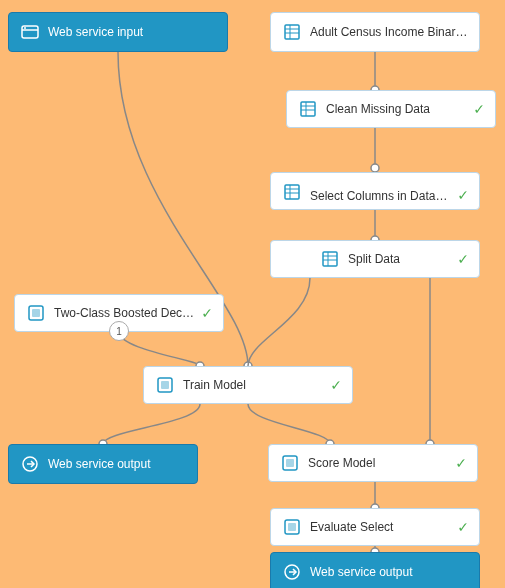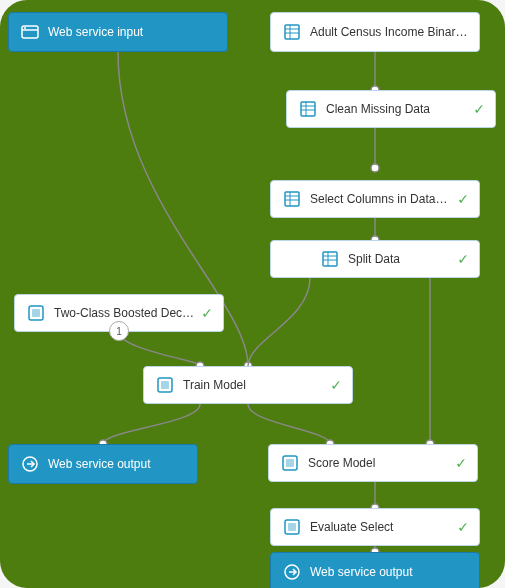--- a/index.html
+++ b/index.html
@@ -9,22 +9,21 @@
       font-size: 12px;
       width: 505px;
       height: 588px;
       overflow: hidden;
       position: relative;
     }
     .canvas {
       position: relative;
       width: 505px;
       height: 588px;
-      background: #4d7c0f;
-      border-radius: 27px;
+      background: #fdba74;
     }
     svg.connections {
       position: absolute;
       top: 0; left: 0;
       width: 505px;
       height: 588px;
       pointer-events: none;
     }
     .node {
       position: absolute;
@@ -153,21 +152,21 @@
         <rect x="2" y="2" width="14" height="14" rx="1" fill="none" stroke="#2196c4" stroke-width="1.5"></rect>
         <line x1="2" y1="6" x2="16" y2="6" stroke="#2196c4" stroke-width="1"></line>
         <line x1="2" y1="10" x2="16" y2="10" stroke="#2196c4" stroke-width="1"></line>
         <line x1="7" y1="2" x2="7" y2="16" stroke="#2196c4" stroke-width="1"></line>
       </svg>
     </div>
     <span class="node-label">Clean Missing Data</span>
     <span class="check-icon">✓</span>
   </div>
 
-  <div class="node node-white" style="left:270px;top:180px;width:210px;height:38px;">
+  <div class="node node-white" style="left:270px;top:172px;width:210px;height:38px;align-items:flex-end;">
     <div class="node-icon">
       <svg width="18" height="18" viewBox="0 0 18 18">
         <rect x="2" y="2" width="14" height="14" rx="1" fill="none" stroke="#2196c4" stroke-width="1.5"></rect>
         <line x1="2" y1="6" x2="16" y2="6" stroke="#2196c4" stroke-width="1"></line>
         <line x1="2" y1="10" x2="16" y2="10" stroke="#2196c4" stroke-width="1"></line>
         <line x1="7" y1="2" x2="7" y2="16" stroke="#2196c4" stroke-width="1"></line>
       </svg>
     </div>
     <span class="node-label">Select Columns in Dataset</span>
     <span class="check-icon">✓</span>

